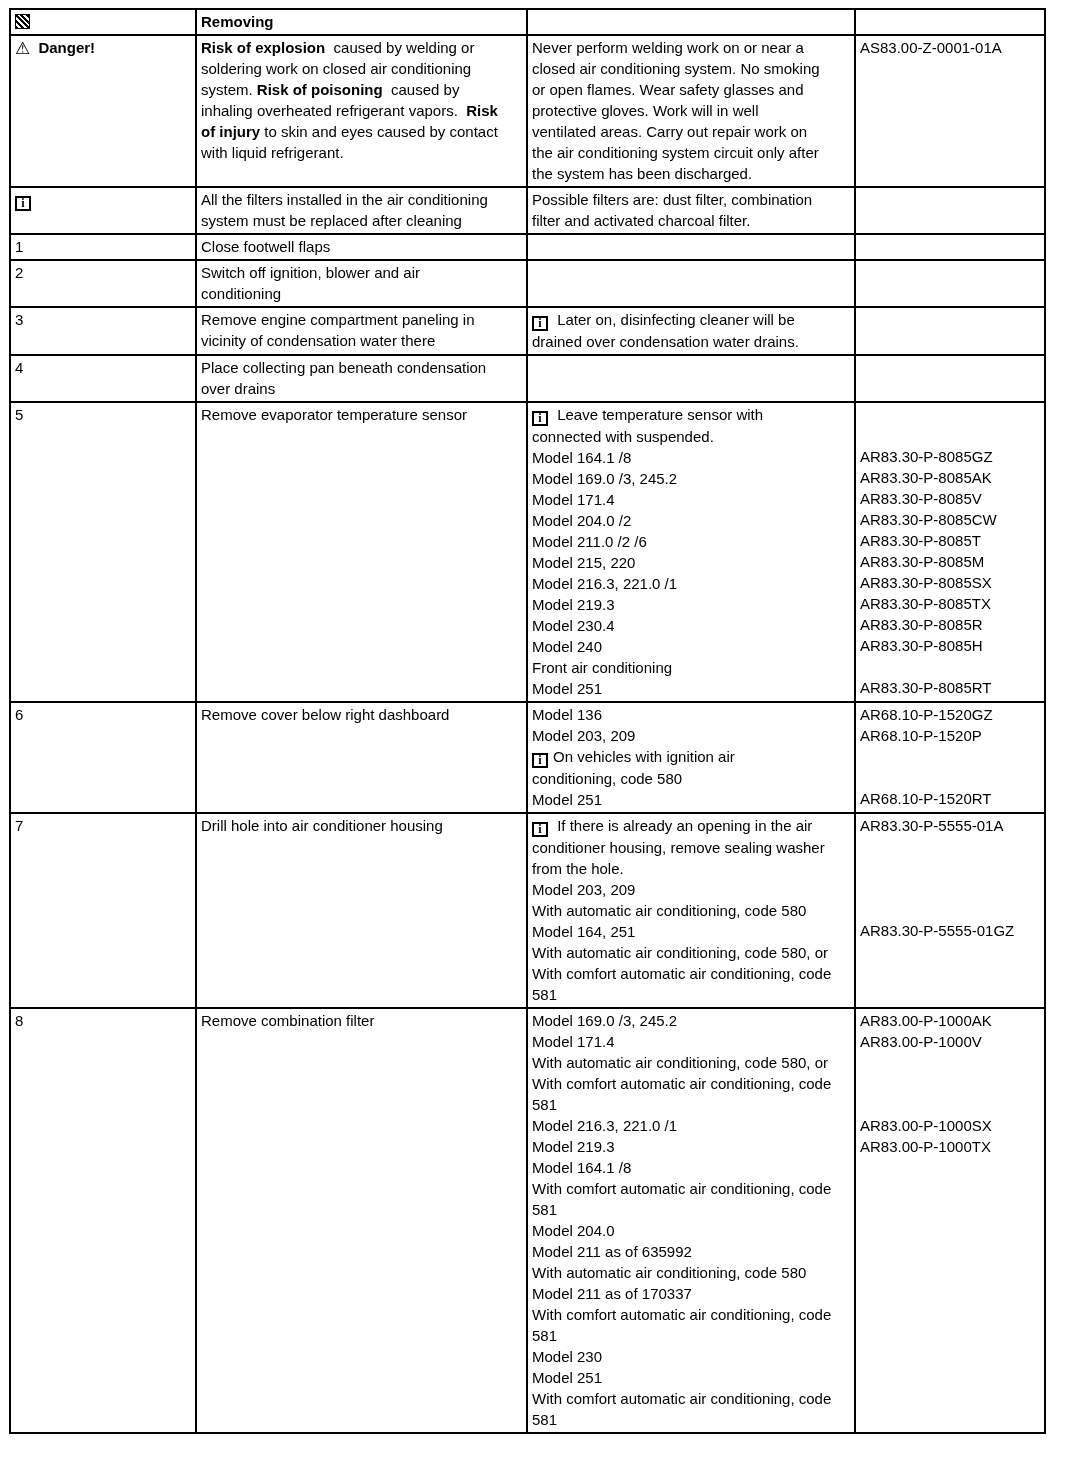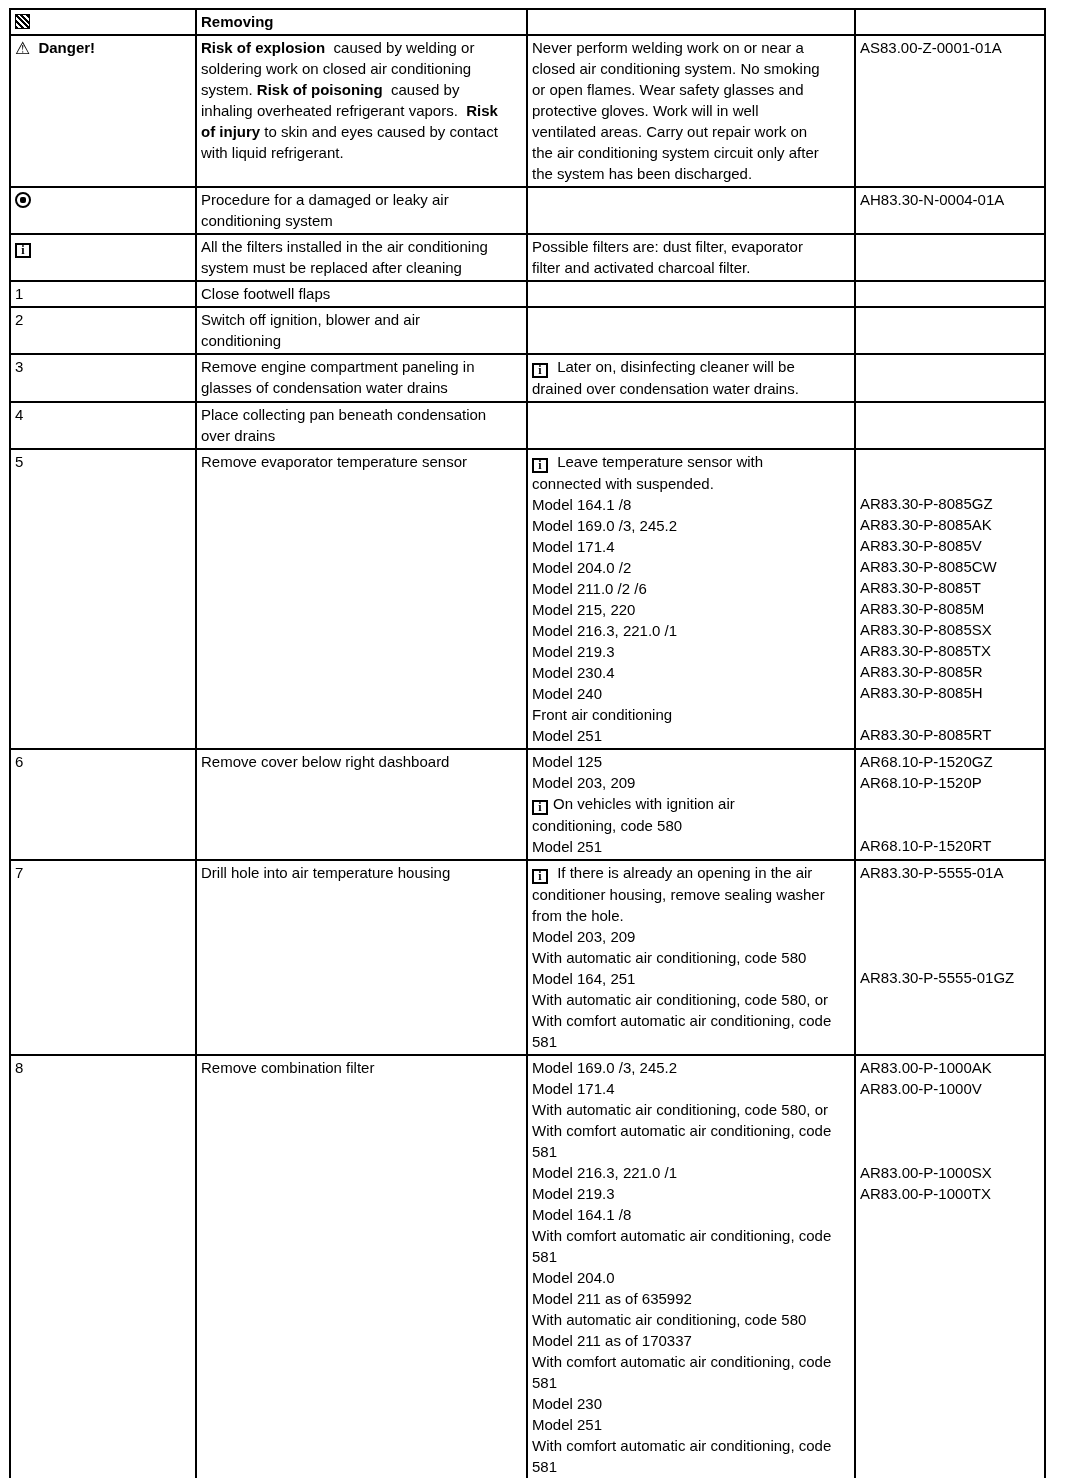--- a/index.html
+++ b/index.html
@@ -88,41 +88,28 @@
             <div class="line"><span class="seg">ventilated areas. Carry out repair work on</span></div>
             <div class="line"><span class="seg">the air conditioning system circuit only after</span></div>
             <div class="line"><span class="seg">the system has been discharged.</span></div>
           </td>
           <td class="ref">
             <div class="line"><span class="seg">AS83.00-Z-0001-01A</span></div>
           </td>
         </tr>
         <tr>
           <td class="step">
-            <div class="line"><span class="icon procedure-icon"><span class="dot"></span></span></div>
-          </td>
-          <td class="desc">
-            <div class="line"><span class="seg">Procedure for a damaged or leaky air</span></div>
-            <div class="line"><span class="seg">conditioning system</span></div>
-          </td>
-          <td class="note"></td>
-          <td class="ref">
-            <div class="line"><span class="seg">AH83.30-N-0004-01A</span></div>
-          </td>
-        </tr>
-        <tr>
-          <td class="step">
             <div class="line"><span class="icon info-icon">i</span></div>
           </td>
           <td class="desc">
             <div class="line"><span class="seg">All the filters installed in the air conditioning</span></div>
             <div class="line"><span class="seg">system must be replaced after cleaning</span></div>
           </td>
           <td class="note">
-            <div class="line"><span class="seg">Possible filters are: dust filter, evaporator</span></div>
+            <div class="line"><span class="seg">Possible filters are: dust filter, combination</span></div>
             <div class="line"><span class="seg">filter and activated charcoal filter.</span></div>
           </td>
           <td class="ref"></td>
         </tr>
         <tr>
           <td class="step">
             <div class="line"><span class="seg">1</span></div>
           </td>
           <td class="desc">
             <div class="line"><span class="seg">Close footwell flaps</span></div>
@@ -140,21 +127,21 @@
           </td>
           <td class="note"></td>
           <td class="ref"></td>
         </tr>
         <tr>
           <td class="step">
             <div class="line"><span class="seg">3</span></div>
           </td>
           <td class="desc">
             <div class="line"><span class="seg">Remove engine compartment paneling in</span></div>
-            <div class="line"><span class="seg">glasses of condensation water drains</span></div>
+            <div class="line"><span class="seg">vicinity of condensation water there</span></div>
           </td>
           <td class="note">
             <div class="line"><span class="icon info-icon">i</span><span class="seg"> Later on, disinfecting cleaner will be</span></div>
             <div class="line"><span class="seg">drained over condensation water drains.</span></div>
           </td>
           <td class="ref"></td>
         </tr>
         <tr>
           <td class="step">
             <div class="line"><span class="seg">4</span></div>
@@ -207,40 +194,40 @@
           </td>
         </tr>
         <tr>
           <td class="step">
             <div class="line"><span class="seg">6</span></div>
           </td>
           <td class="desc">
             <div class="line"><span class="seg">Remove cover below right dashboard</span></div>
           </td>
           <td class="note">
-            <div class="line"><span class="seg">Model 125</span></div>
+            <div class="line"><span class="seg">Model 136</span></div>
             <div class="line"><span class="seg">Model 203, 209</span></div>
             <div class="line"><span class="icon info-icon">i</span><span class="seg">On vehicles with ignition air</span></div>
             <div class="line"><span class="seg">conditioning, code 580</span></div>
             <div class="line"><span class="seg">Model 251</span></div>
           </td>
           <td class="ref">
             <div class="line"><span class="seg">AR68.10-P-1520GZ</span></div>
             <div class="line"><span class="seg">AR68.10-P-1520P</span></div>
             <div class="line"></div>
             <div class="line"></div>
             <div class="line"><span class="seg">AR68.10-P-1520RT</span></div>
           </td>
         </tr>
         <tr>
           <td class="step">
             <div class="line"><span class="seg">7</span></div>
           </td>
           <td class="desc">
-            <div class="line"><span class="seg">Drill hole into air temperature housing</span></div>
+            <div class="line"><span class="seg">Drill hole into air conditioner housing</span></div>
           </td>
           <td class="note">
             <div class="line"><span class="icon info-icon">i</span><span class="seg"> If there is already an opening in the air</span></div>
             <div class="line"><span class="seg">conditioner housing, remove sealing washer</span></div>
             <div class="line"><span class="seg">from the hole.</span></div>
             <div class="line"><span class="seg">Model 203, 209</span></div>
             <div class="line"><span class="seg">With automatic air conditioning, code 580</span></div>
             <div class="line"><span class="seg">Model 164, 251</span></div>
             <div class="line"><span class="seg">With automatic air conditioning, code 580, or</span></div>
             <div class="line"><span class="seg">With comfort automatic air conditioning, code</span></div>

